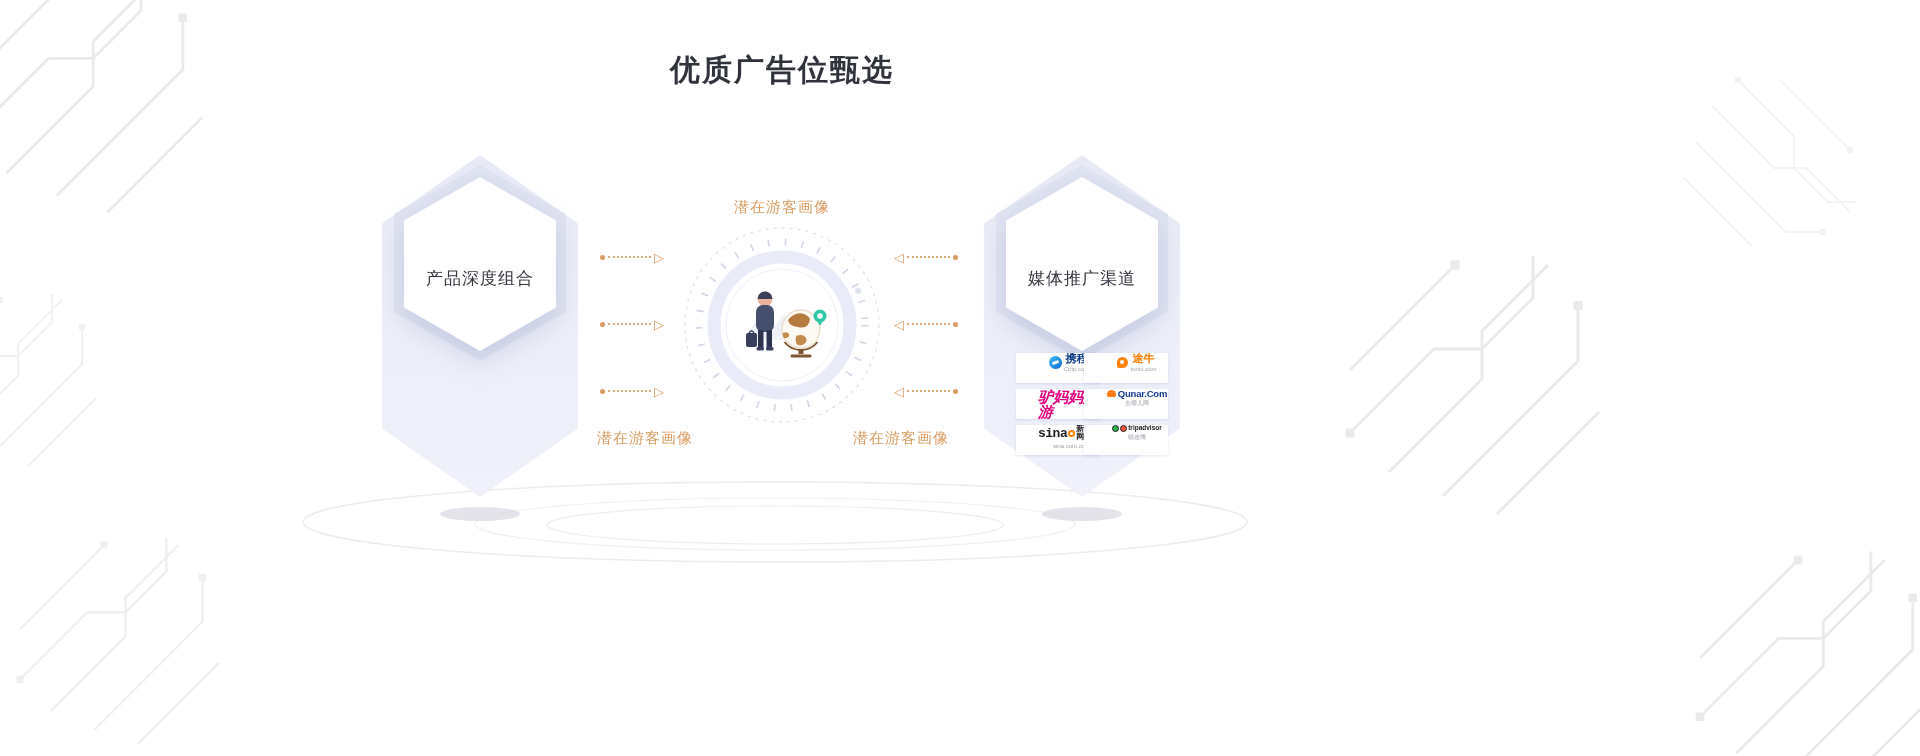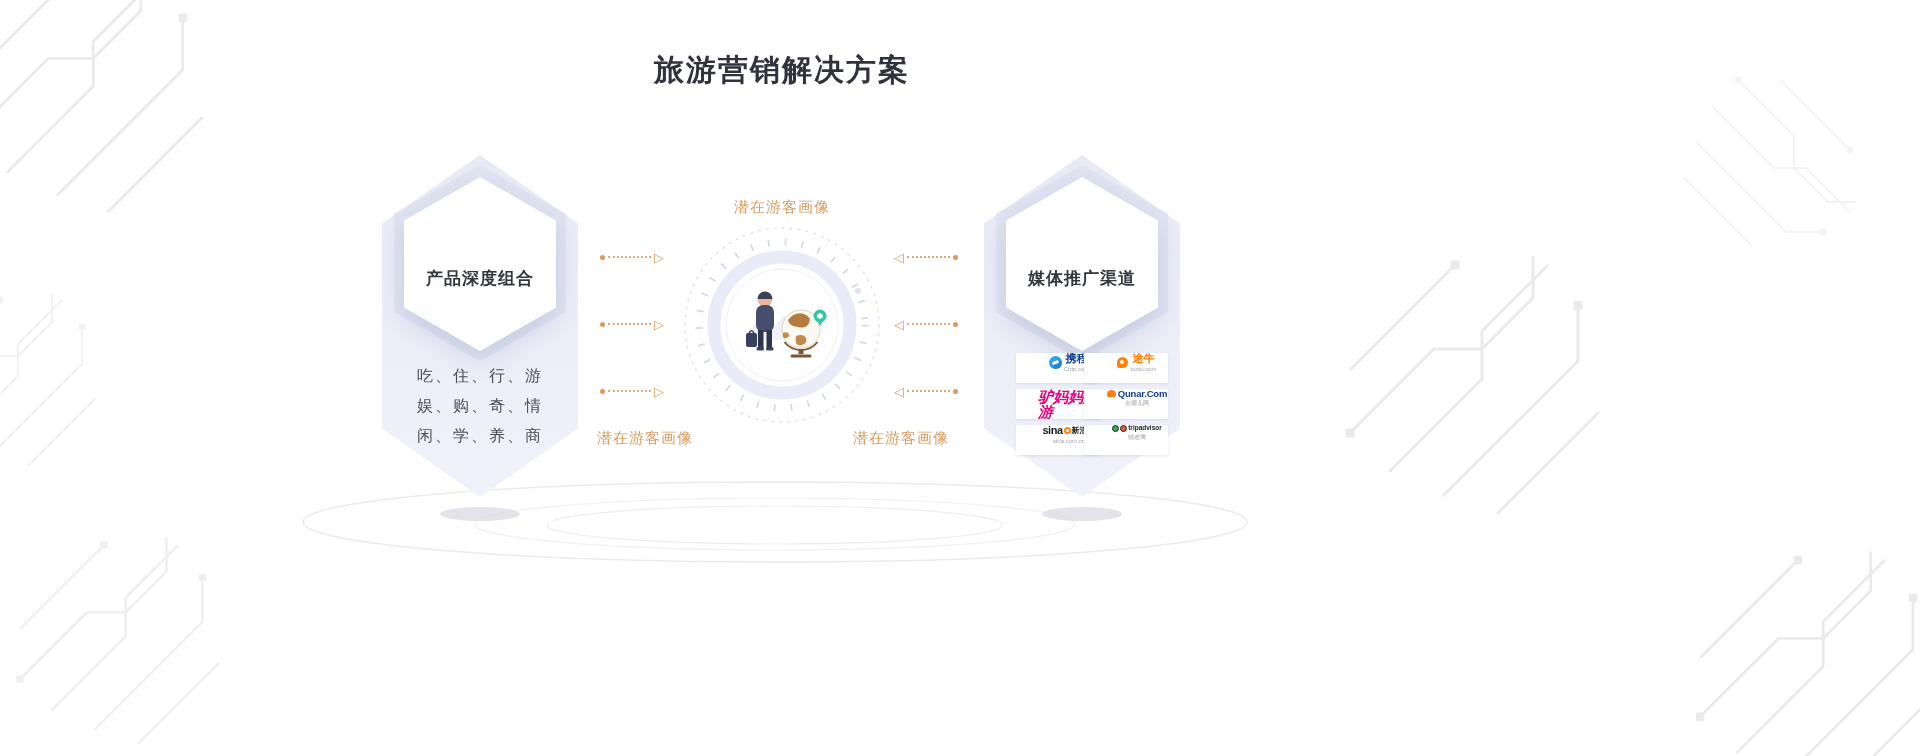--- a/index.html
+++ b/index.html
@@ -16,21 +16,21 @@
   .hex-card{position:absolute;top:155px;width:196px;height:342px;z-index:2;}
   .hex-outer{position:absolute;left:0;top:0;width:100%;height:100%;
     background:linear-gradient(180deg,#E8EBF6,#F0F1FA);
     clip-path:polygon(50% 0,100% 20%,100% 80%,50% 100%,0 80%,0 20%);}
   .hex-mid{position:absolute;left:12px;top:10px;width:172px;height:196px;background:#E0E4F2;
     clip-path:polygon(50% 0,100% 25%,100% 75%,50% 100%,0 75%,0 25%);}
   .hex-white-wrap{position:absolute;left:22px;top:22px;width:152px;height:174px;
     filter:drop-shadow(0 10px 14px rgba(105,115,170,.22));}
   .hex-white{width:100%;height:100%;background:#fff;display:flex;align-items:center;justify-content:center;
     clip-path:polygon(50% 0,100% 25%,100% 75%,50% 100%,0 75%,0 25%);}
-  .hex-title{font-size:17px;font-weight:bold;color:#33363d;letter-spacing:1px;margin-top:28px;}
+  .hex-title{font-size:17px;font-weight:normal;color:#33363d;letter-spacing:1px;margin-top:28px;}
   .card-lines{position:absolute;left:0;top:206px;width:100%;text-align:center;}
   .card-lines div{font-size:16px;color:#4a4e57;line-height:30px;letter-spacing:2px;}
 
   
   .logo-grid{position:absolute;left:32px;top:198px;display:grid;grid-template-columns:62px 62px;gap:6px;}
   .logo-tile{width:62px;height:30px;background:#fff;border-radius:1px;display:flex;align-items:flex-start;
     justify-content:center;box-shadow:0 1px 3px rgba(110,120,170,.18);overflow:hidden;padding-left:22px;}
   .lg-col{display:flex;flex-direction:column;align-items:center;line-height:1;}
   .lg-row{display:flex;align-items:center;gap:2px;}
   .lg-sub{font-size:6px;color:#a0a4ad;font-style:normal;margin-top:1.5px;}
@@ -38,21 +38,21 @@
     background:linear-gradient(135deg,#3fb8f2,#1170d6);position:relative;flex:none;}
   .ctrip-ico::after{content:"";position:absolute;left:3px;top:5px;width:7px;height:3px;border-radius:3px;
     background:#fff;transform:rotate(-20deg);}
   .ctrip-txt{font-size:11px;font-weight:bold;color:#0d3d8c;}
   .tuniu-ico{width:11px;height:11px;border-radius:50% 50% 50% 2px;background:#ff8300;position:relative;flex:none;}
   .tuniu-ico::after{content:"";position:absolute;left:3px;top:3px;width:4px;height:4px;border-radius:50%;background:#fff;}
   .tuniu-txt{font-size:11px;font-weight:bold;color:#ff7e00;}
   .lvmama-txt{font-size:15px;font-weight:bold;color:#e6017e;font-style:italic;}
   .qunar-ico{width:9px;height:7px;background:#ff7d13;border-radius:5px 5px 2px 2px;flex:none;}
   .qunar-txt{font-size:9.5px;font-weight:700;color:#123a8c;letter-spacing:-0.2px;}
-  .sina-txt{font-size:11px;font-weight:bold;color:#1c1c1c;letter-spacing:-0.5px;}
+  .sina-txt{font-size:13px;font-weight:bold;color:#1c1c1c;letter-spacing:-0.5px;font-family:Liberation Mono, monospace;}
   .sina-eye{width:7px;height:7px;border-radius:50%;background:#ff8200;position:relative;flex:none;}
   .sina-eye::after{content:"";position:absolute;left:2px;top:2px;width:3px;height:3px;border-radius:50%;background:#fff;}
   .sina-cn{font-size:8px;font-weight:bold;color:#1c1c1c;}
   .owl-eye{width:7px;height:7px;border-radius:50%;border:1.5px solid #222;box-sizing:border-box;position:relative;flex:none;}
   .owl-eye.green{background:#2cb34a;}
   .owl-eye.red{background:#ef543d;}
   .ta-txt{font-size:6.5px;font-weight:bold;color:#222;}
 
   
   .flow-label{position:absolute;font-size:15px;color:#D99B60;letter-spacing:1px;z-index:3;}
@@ -89,34 +89,29 @@
     <use href="#circuit" transform="translate(1850,80) rotate(90)" opacity="0.4"></use>
 
     <ellipse cx="775" cy="522" rx="472" ry="40" fill="none" stroke="#ececec" stroke-width="1.5"></ellipse>
     <ellipse cx="775" cy="524" rx="300" ry="26" fill="none" stroke="#f0f0f0" stroke-width="1.2"></ellipse>
     <ellipse cx="775" cy="525" rx="228" ry="19" fill="none" stroke="#ededed" stroke-width="1.2"></ellipse>
 
     <ellipse cx="480" cy="514" rx="40" ry="7" fill="#dadae2" opacity="0.75"></ellipse>
     <ellipse cx="1082" cy="514" rx="40" ry="7" fill="#dadae2" opacity="0.75"></ellipse>
   </svg>
 
-  <h2 class="page-title">旅游营销解决方案</h2>
+  <h2 class="page-title">优质广告位甄选</h2>
 
   <div class="hex-card" style="left:382px">
     <div class="hex-outer"></div>
     <div class="hex-mid"></div>
     <div class="hex-white-wrap">
       <div class="hex-white">
         <span class="hex-title">产品深度组合</span>
       </div>
-    </div>
-    <div class="card-lines">
-      <div>吃、住、行、游</div>
-      <div>娱、购、奇、情</div>
-      <div>闲、学、养、商</div>
     </div>
   </div>
 
   <div class="hex-card" style="left:984px">
     <div class="hex-outer"></div>
     <div class="hex-mid"></div>
     <div class="hex-white-wrap">
       <div class="hex-white">
         <span class="hex-title">媒体推广渠道</span>
       </div>

